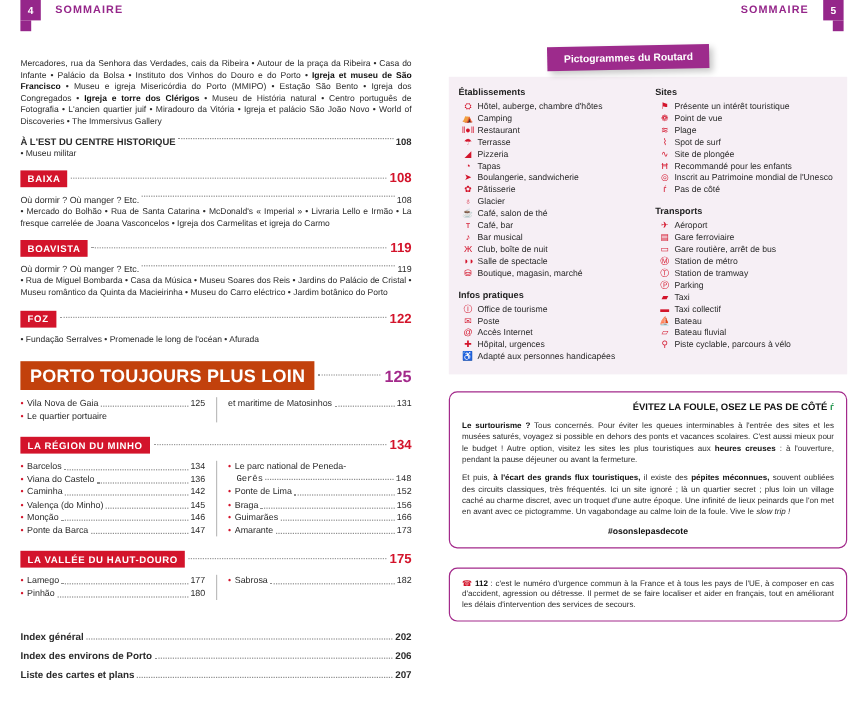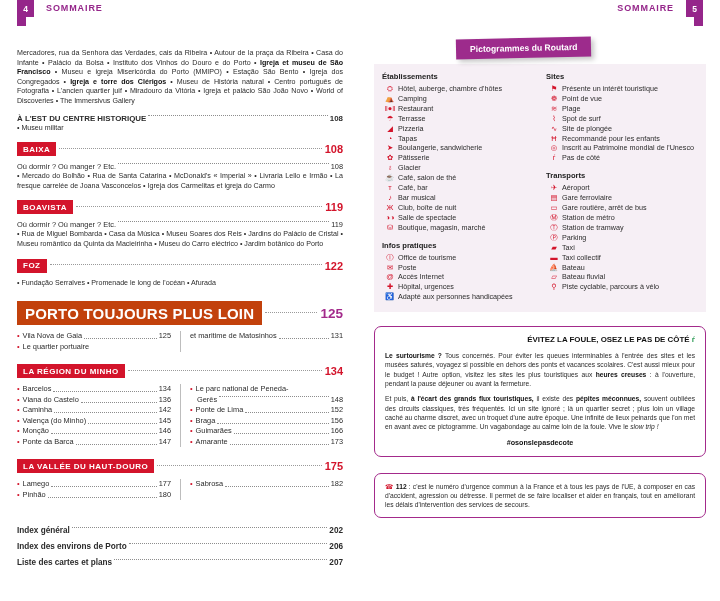--- a/index.html
+++ b/index.html
@@ -71,25 +71,25 @@
   .twocol .c{width:50%;box-sizing:border-box;}
   .twocol .c.right{border-left:1px solid #bdbdbd;padding-left:9px;}
   .twocol .c.left{padding-right:9px;}
   .entry{display:flex;align-items:flex-end;font-size:7.4px;color:#2b2b2b;line-height:10.5px;}
   .entry .b{margin-right:3px;color:#d3142b;}
   .entry .lbl{white-space:nowrap;}
   .entry .dots{flex:1;border-bottom:1px dotted #8d8d8d;margin:0 2px 2.5px 2px;height:1px;min-width:4px;}
   .entry .pg{white-space:nowrap;}
   .entry.wrap{display:block;}
   .entry.wrap .lbl{white-space:normal;}
-  .entry-line2{display:flex;align-items:flex-start;padding-left:7px;}
+  .entry-line2{display:flex;align-items:center;padding-left:7px;font-family:Liberation Mono, monospace;}
   .entry-line2 .dots{flex:1;border-bottom:1px dotted #8d8d8d;margin:0 2px 2.5px 2px;height:1px;}
 
   .index-row{
-    display:flex;font-size:8.2px;font-weight:bold;color:#2b2b2b;
+    display:flex;align-items:flex-end;font-size:8.2px;font-weight:bold;color:#2b2b2b;
     margin-bottom:7px;
   }
   .index-row .dots{flex:1;border-bottom:1px dotted #8d8d8d;margin:0 2px 2.5px 2px;height:1px;}
 
   
   .ribbon-wrap{position:relative;height:26px;margin-top:4px;}
   .ribbon{
     position:absolute;left:96px;top:0;
     background:#9d2b8c;color:#fff;font-size:8.6px;font-weight:bold;
     padding:5px 14px;transform:rotate(-1.2deg);

